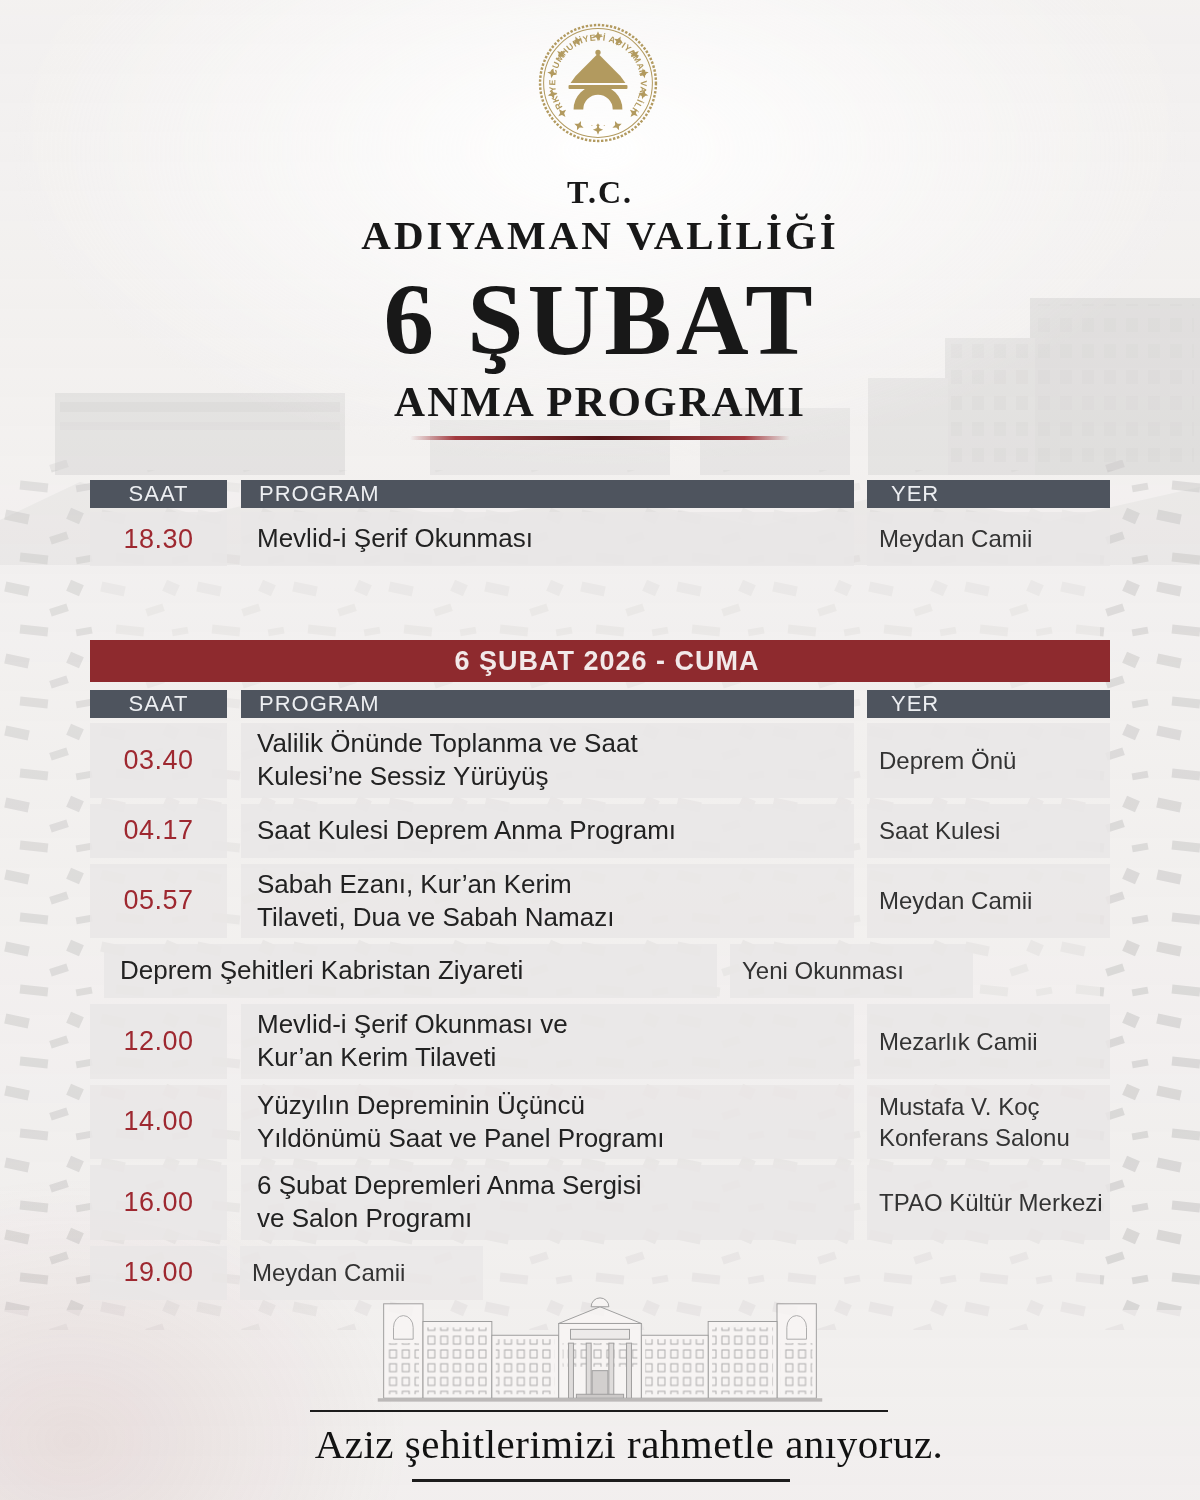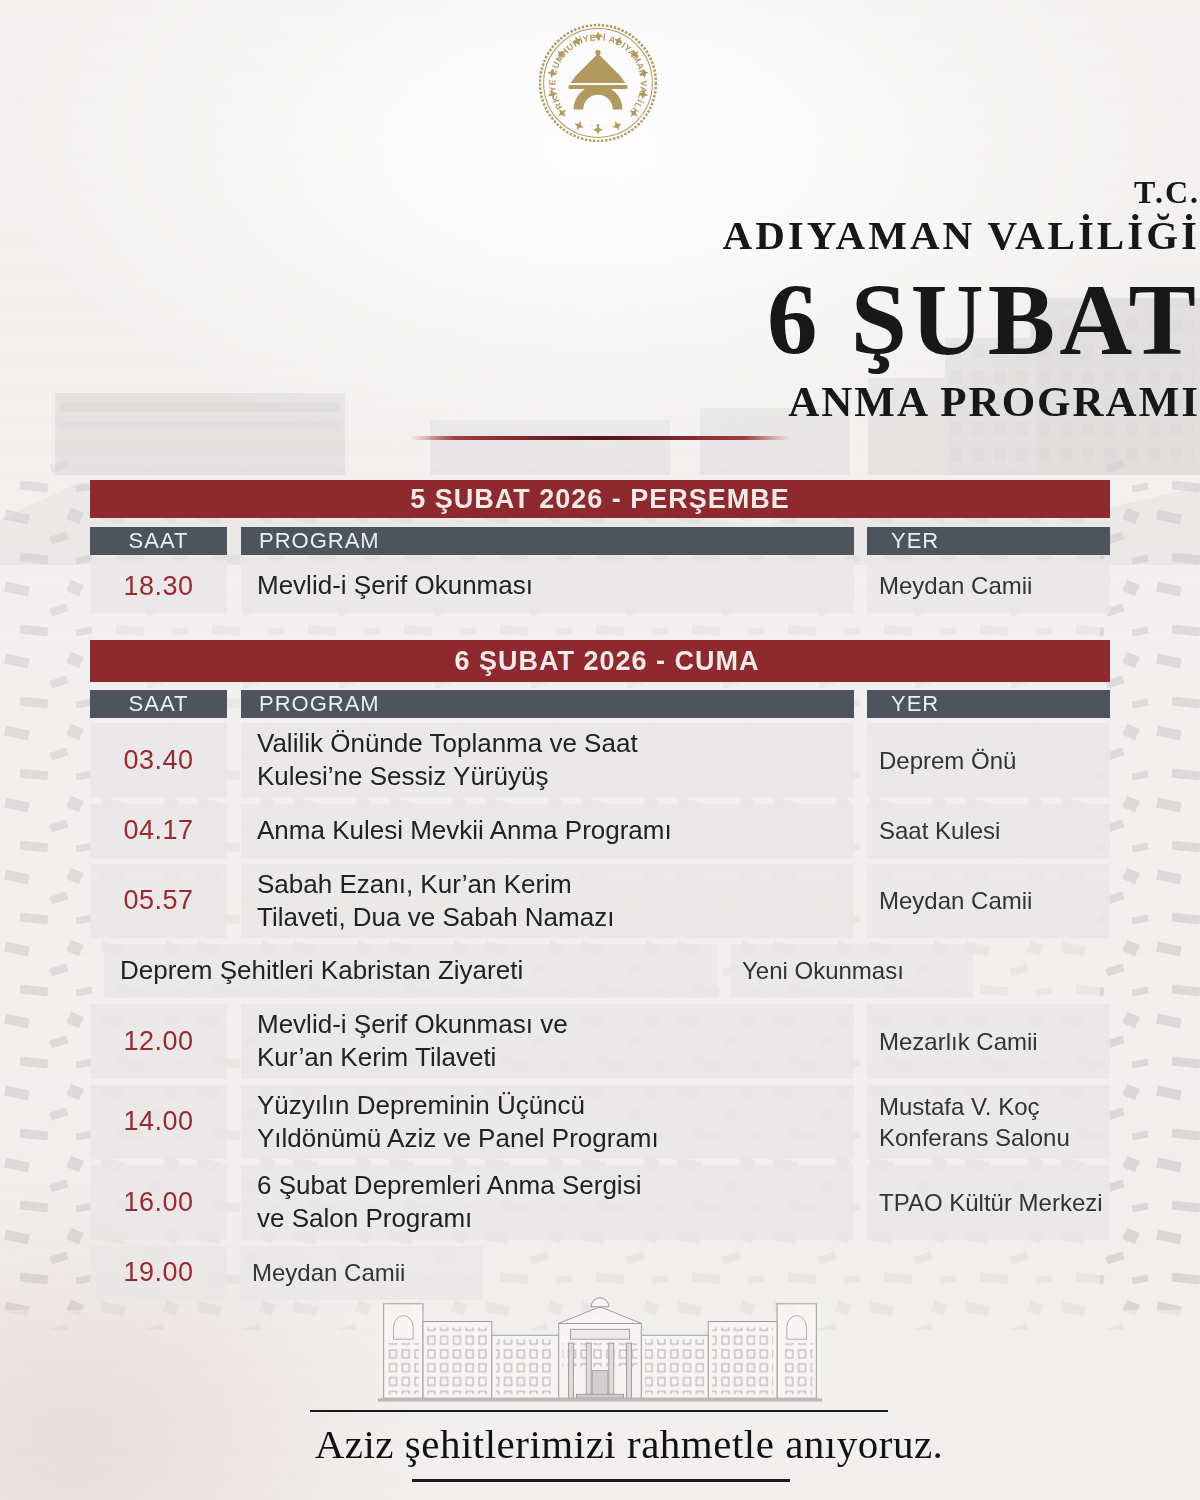--- a/index.html
+++ b/index.html
@@ -13,21 +13,21 @@
     position:absolute;inset:0;z-index:1;pointer-events:none;
     background:
       radial-gradient(ellipse 70% 30% at 50% 10%, rgba(255,255,255,0.95), rgba(255,255,255,0) 70%),
       radial-gradient(ellipse 40% 25% at 6% 96%, rgba(196,158,158,0.22), rgba(196,158,158,0) 70%),
       linear-gradient(rgba(244,242,241,0.50), rgba(240,237,236,0.30));
   }
   .content{position:absolute;inset:0;z-index:2;}
 
   
   .seal{position:absolute;left:537px;top:22px;width:122px;height:122px;}
-  .heading{position:absolute;left:0;top:176px;width:1200px;text-align:right;color:#181818;}
+  .heading{position:absolute;left:0;top:176px;width:1200px;text-align:center;color:#181818;}
   .h-tc{font-family:"Liberation Serif", serif;font-weight:bold;font-size:32px;letter-spacing:2px;line-height:1.05;}
   .h-org{font-family:"Liberation Serif", serif;font-weight:bold;font-size:41px;letter-spacing:3px;line-height:1.15;margin-top:2px;}
   .h-big{font-family:"Liberation Serif", serif;font-weight:bold;font-size:101px;letter-spacing:4px;line-height:1.02;margin-top:10px;}
   .h-sub{font-family:"Liberation Serif", serif;font-weight:bold;font-size:43px;letter-spacing:2px;line-height:1.1;margin-top:6px;}
   .red-rule{
     position:absolute;top:436px;left:50%;transform:translateX(-50%);
     width:380px;height:4px;border-radius:2px;
     background:linear-gradient(90deg, rgba(142,42,46,0) 0%, #a33a3f 12%, #531316 50%, #a33a3f 88%, rgba(142,42,46,0) 100%);
   }
 
@@ -144,21 +144,20 @@
 
   <div class="heading">
     <div class="h-tc">T.C.</div>
     <div class="h-org">ADIYAMAN VALİLİĞİ</div>
     <div class="h-big">6 ŞUBAT</div>
     <div class="h-sub">ANMA PROGRAMI</div>
   </div>
   <div class="red-rule"></div>
 
   <div class="tbl tbl-1">
-    <div class="day-bar">5 ŞUBAT 2026 - PERŞEMBE</div>
     <div class="cols">
       <div class="colbox col-saat">SAAT</div>
       <div class="colbox col-prog">PROGRAM</div>
       <div class="colbox col-yer">YER</div>
     </div>
     <div class="trow">
       <div class="cell c-saat">18.30</div>
       <div class="cell c-prog">Mevlid-i Şerif Okunması</div>
       <div class="cell c-yer">Meydan Camii</div>
     </div>
@@ -173,21 +172,21 @@
     </div>
 
     <div class="trow">
       <div class="cell c-saat">03.40</div>
       <div class="cell c-prog">Valilik Önünde Toplanma ve Saat
 Kulesi’ne Sessiz Yürüyüş</div>
       <div class="cell c-yer">Deprem Önü</div>
     </div>
     <div class="trow">
       <div class="cell c-saat">04.17</div>
-      <div class="cell c-prog">Anma Kulesi Mevkii Anma Programı</div>
+      <div class="cell c-prog">Saat Kulesi Deprem Anma Programı</div>
       <div class="cell c-yer">Saat Kulesi</div>
     </div>
     <div class="trow">
       <div class="cell c-saat">05.57</div>
       <div class="cell c-prog">Sabah Ezanı, Kur’an Kerim
 Tilaveti, Dua ve Sabah Namazı</div>
       <div class="cell c-yer">Meydan Camii</div>
     </div>
     <div class="trow">
       <div class="cell c-prog">Deprem Şehitleri Kabristan Ziyareti</div>
@@ -195,21 +194,21 @@
     </div>
     <div class="trow">
       <div class="cell c-saat">12.00</div>
       <div class="cell c-prog">Mevlid-i Şerif Okunması ve
 Kur’an Kerim Tilaveti</div>
       <div class="cell c-yer">Mezarlık Camii</div>
     </div>
     <div class="trow">
       <div class="cell c-saat">14.00</div>
       <div class="cell c-prog">Yüzyılın Depreminin Üçüncü
-Yıldönümü Aziz ve Panel Programı</div>
+Yıldönümü Saat ve Panel Programı</div>
       <div class="cell c-yer">Mustafa V. Koç
 Konferans Salonu</div>
     </div>
     <div class="trow">
       <div class="cell c-saat">16.00</div>
       <div class="cell c-prog">6 Şubat Depremleri Anma Sergisi
 ve Salon Programı</div>
       <div class="cell c-yer">TPAO Kültür Merkezi</div>
     </div>
     <div class="trow">

